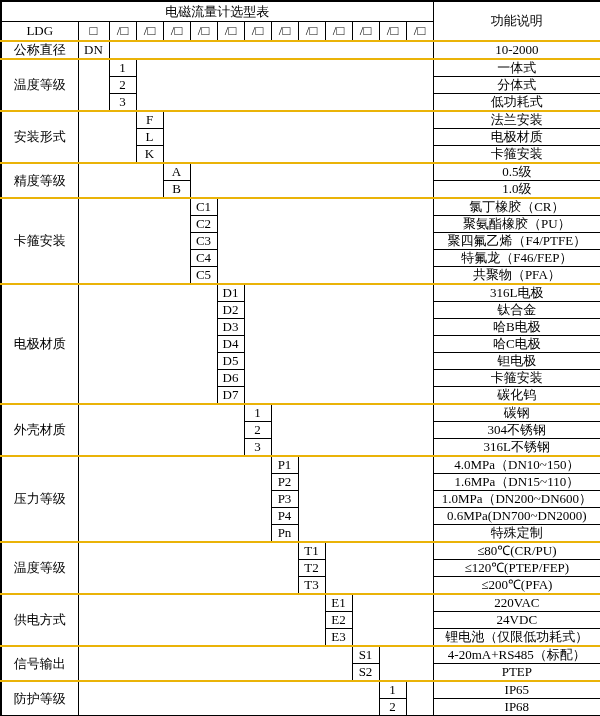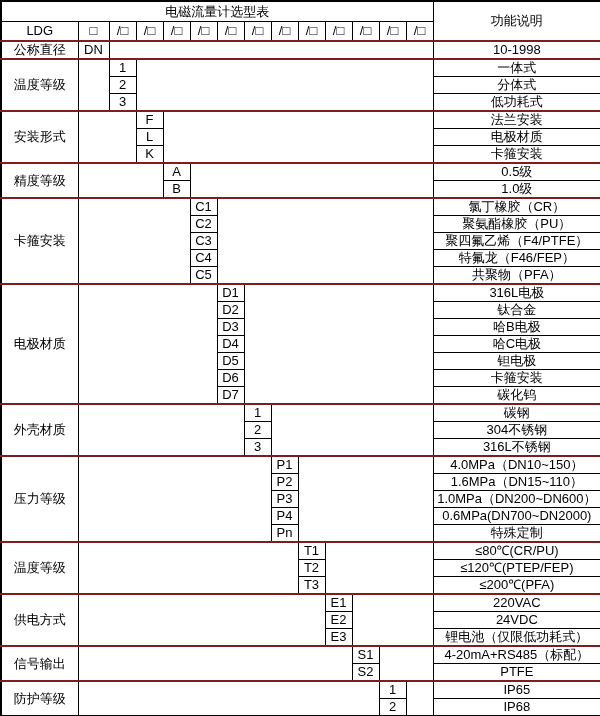--- a/index.html
+++ b/index.html
@@ -1,30 +1,30 @@
 <!DOCTYPE html>
 <html><head>
 <meta charset="utf-8">
 <style>
   html,body{margin:0;padding:0;background:#ffffff;}
   .sheet{
     width:600px;height:716px;box-sizing:border-box;
-    font-family:Liberation Sans, sans-serif;
+    font-family:Liberation Serif, serif;
     color:#000;
   }
   table.sel{
     width:600px;height:716px;table-layout:fixed;
     border-collapse:collapse;border:2px solid #000;background:#fff;
   }
   table.sel td{
     border:1px solid #000;padding:0 1px;margin:0;
     font-size:13px;line-height:1.05;text-align:center;vertical-align:middle;
     overflow:hidden;white-space:nowrap;
   }
-  tr.gs > td{border-top:2px solid #7f1d1d;}
+  tr.gs > td{border-top:2px solid #eab308;}
   td.title{font-size:14px;height:19px;}
   td.fh{font-size:13px;}
   tr.model td{height:18px;font-size:13px;}
   tr.row td{height:16px;}
   td.label{font-size:13px;}
   td.code{font-size:12px;}
   td.desc{font-size:13px;}
   td.al{text-align:left;padding-left:4px;}
   td.box{font-size:13px;}
 </style>
@@ -70,21 +70,21 @@
     <td class="box">/□</td>
     <td class="box">/□</td>
     <td class="box">/□</td>
     <td class="box">/□</td>
   </tr>
 
   <tr class="row gs">
     <td class="label al">公称直径</td>
     <td class="code al">DN</td>
     <td colspan="12"></td>
-    <td class="desc">10-1998</td>
+    <td class="desc">10-2000</td>
   </tr>
 
   <tr class="row gs">
     <td class="label" rowspan="3">温度等级</td>
     <td rowspan="3"></td>
     <td class="code">1</td>
     <td colspan="11" rowspan="3"></td>
     <td class="desc">一体式</td>
   </tr>
   <tr class="row">
@@ -254,21 +254,21 @@
 
   <tr class="row gs">
     <td class="label" rowspan="2">信号输出</td>
     <td colspan="10" rowspan="2"></td>
     <td class="code">S1</td>
     <td colspan="2" rowspan="2"></td>
     <td class="desc">4-20mA+RS485（标配）</td>
   </tr>
   <tr class="row">
     <td class="code">S2</td>
-    <td class="desc">PTFE</td>
+    <td class="desc">PTEP</td>
   </tr>
 
   <tr class="row gs">
     <td class="label" rowspan="2">防护等级</td>
     <td colspan="11" rowspan="2"></td>
     <td class="code">1</td>
     <td rowspan="2"></td>
     <td class="desc">IP65</td>
   </tr>
   <tr class="row">

